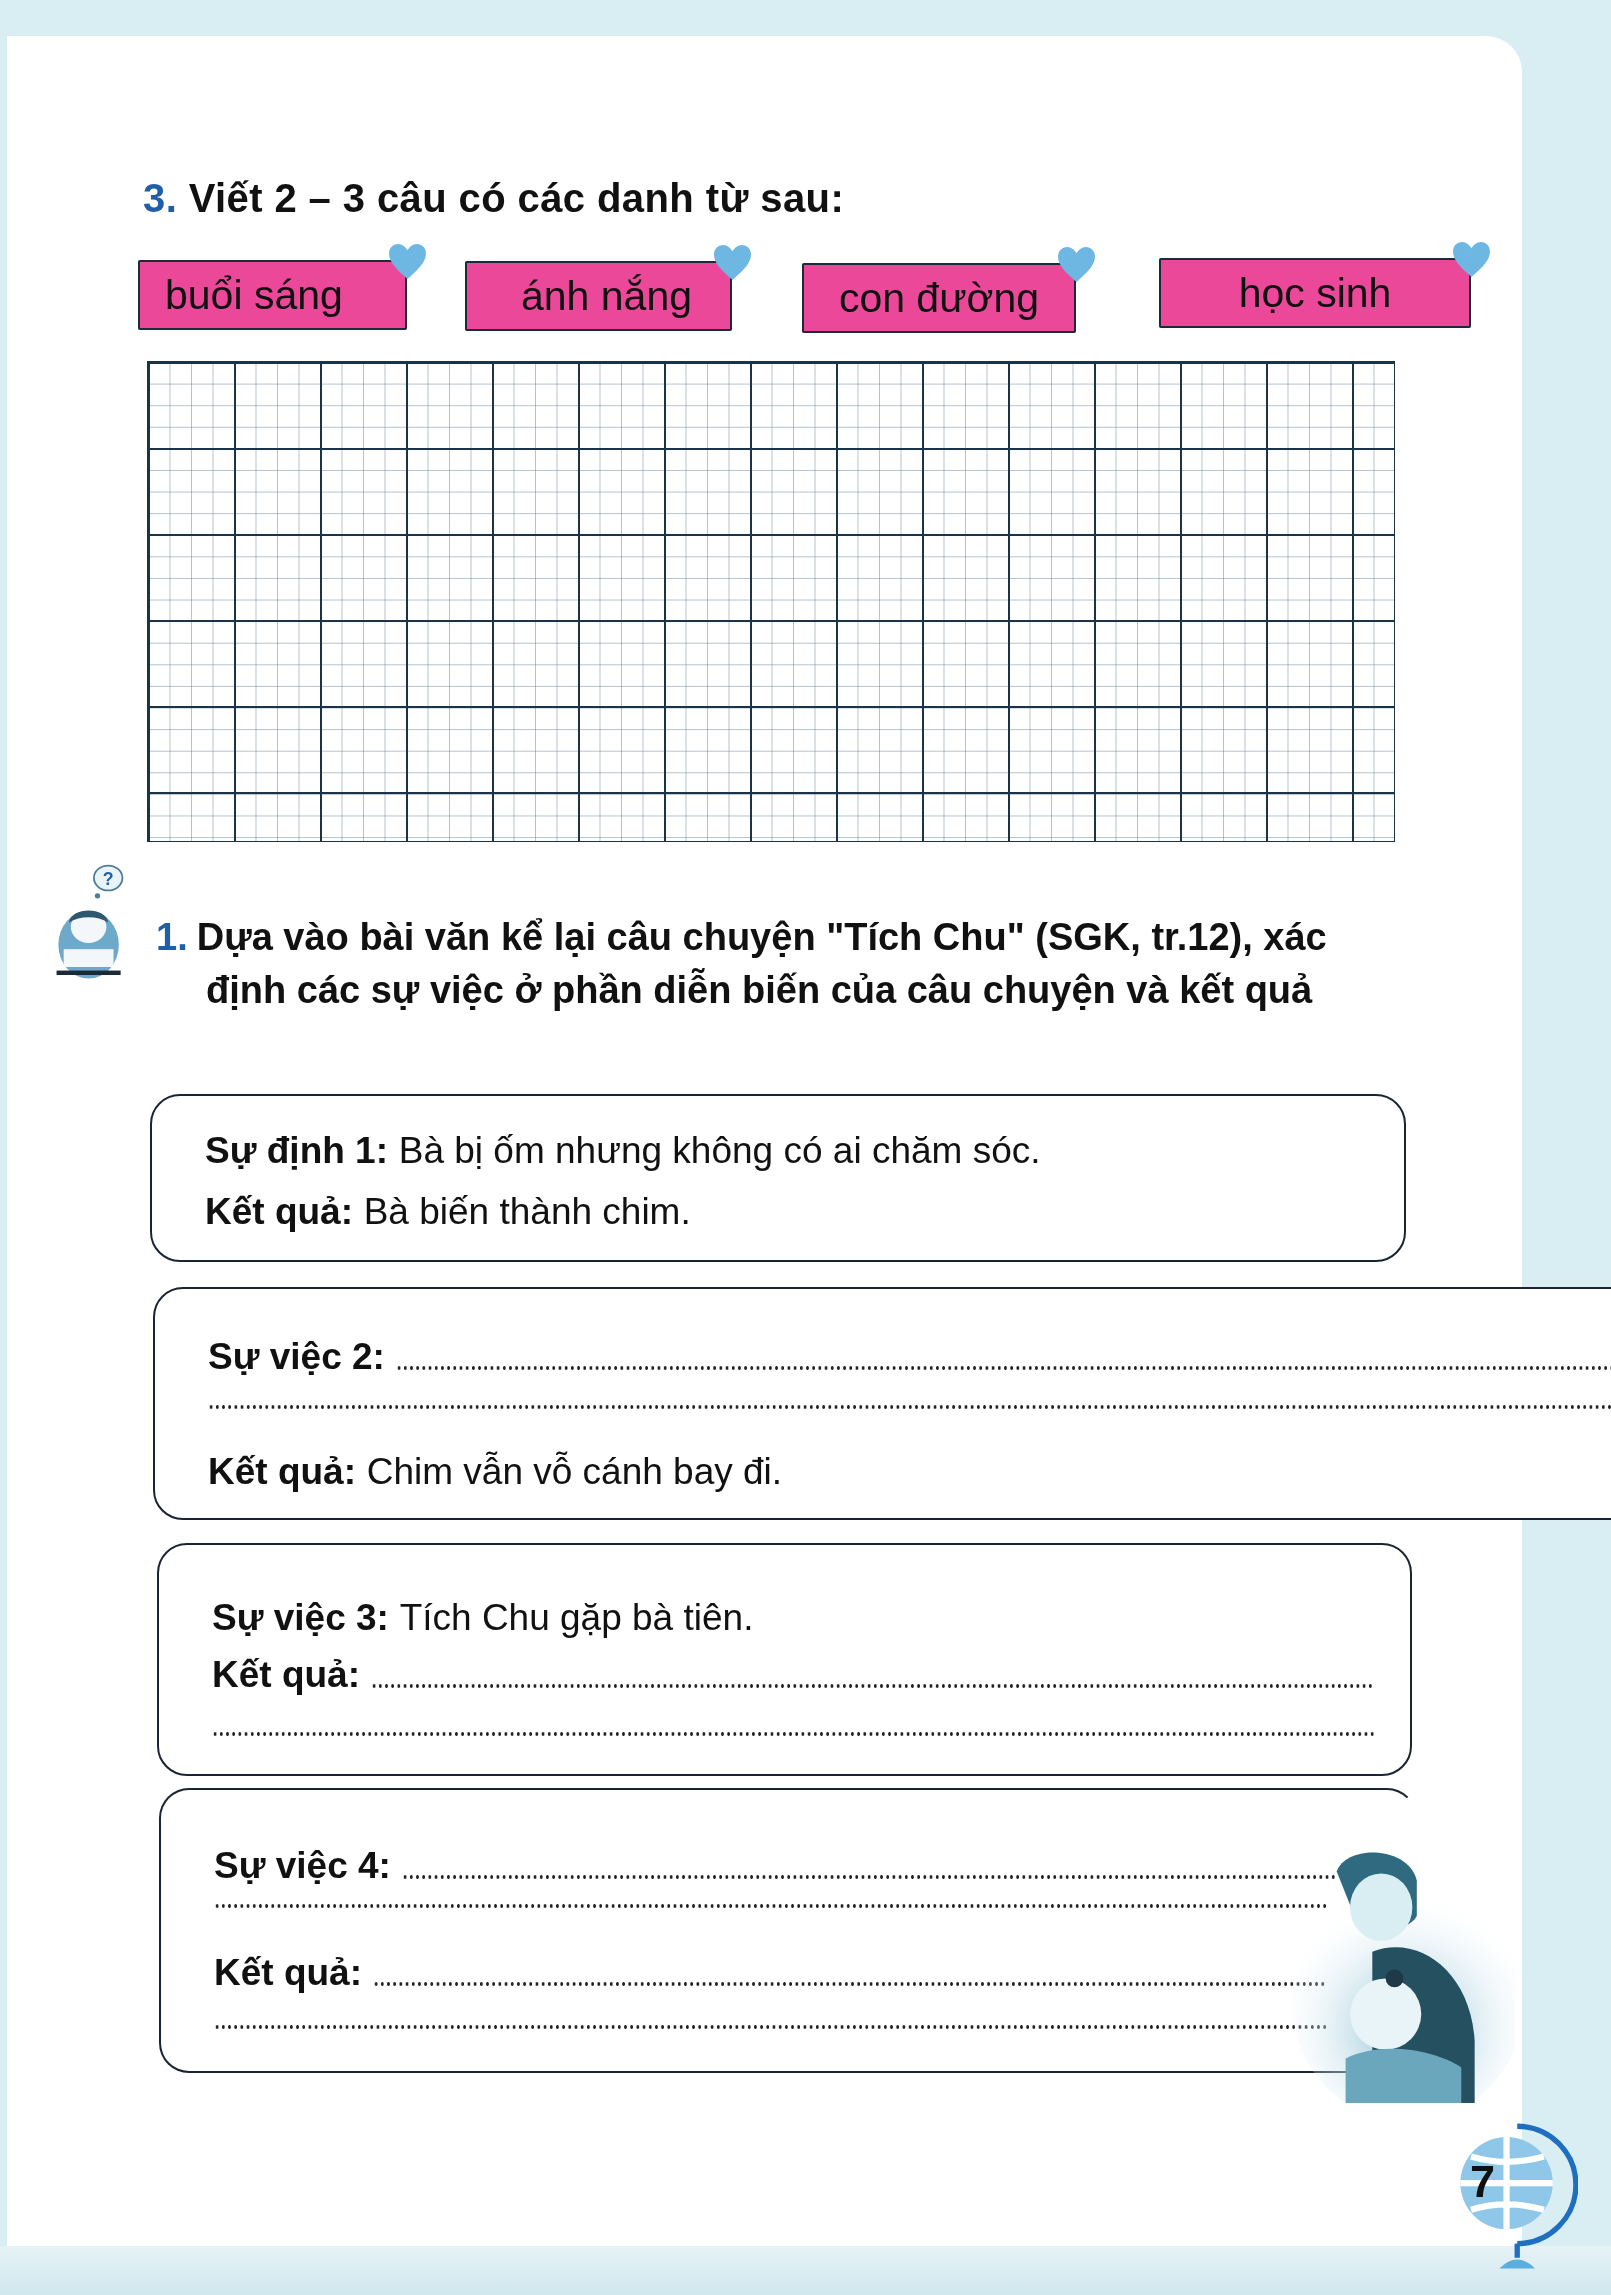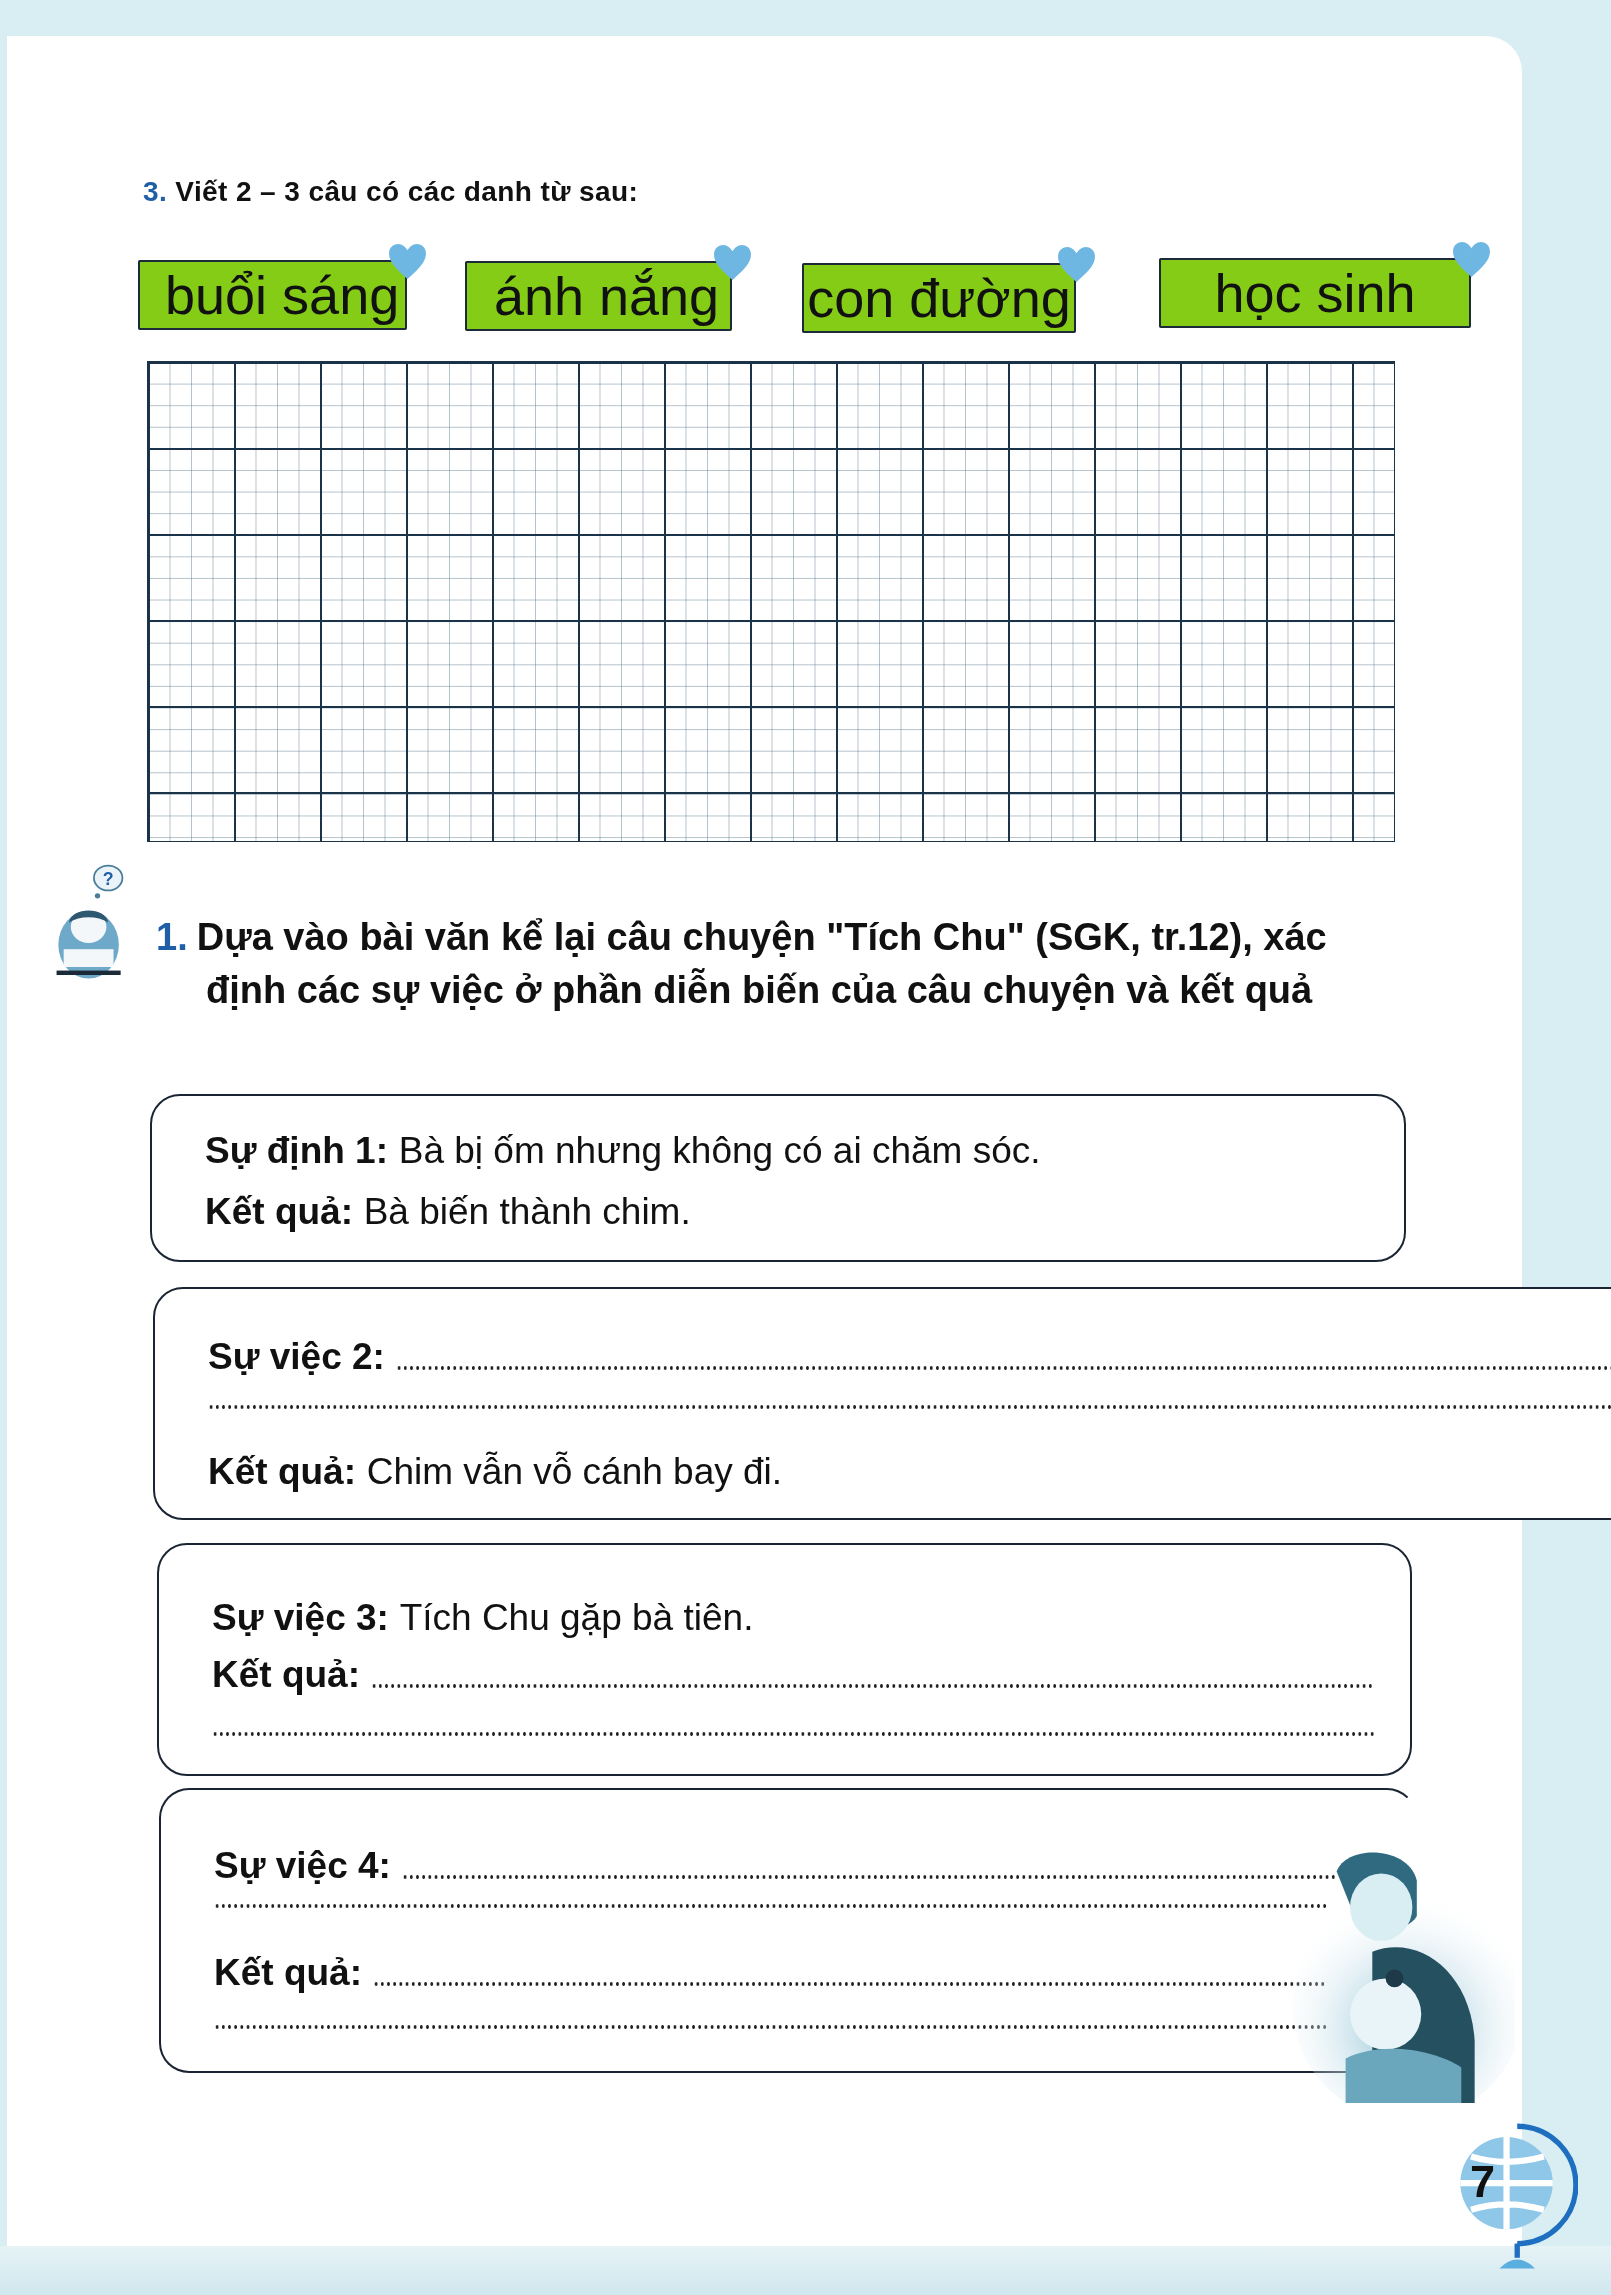--- a/index.html
+++ b/index.html
@@ -13,28 +13,28 @@
       position: absolute; left: 7.1px; top: 36px; width: 1515px; height: 2219px;
       background: #ffffff;
       border-radius: 0 36px 0 0;
     }
     .page-bottom-fade {
       position: absolute; left: 0; top: 2246px; width: 1611px; height: 50px;
       background: linear-gradient(#e6f3f6, #cfe7ee);
     }
     .ex-title {
       position: absolute; left: 143px; top: 176px;
-      font-size: 28px; font-weight: bold; letter-spacing: 0.4px;
+      font-size: 40px; font-weight: bold; letter-spacing: 0.4px;
     }
     .ex-title .num { color: #1f5fa8; }
 
     .noun-box {
       position: absolute; height: 70px; border: 2.7px solid #1d2a3a; border-radius: 1.8px;
-      font-size: 54px; display: flex; align-items: center; justify-content: center;
-      box-sizing: border-box; background: #84cc16;
+      font-size: 41px; display: flex; align-items: center; justify-content: center;
+      box-sizing: border-box; background: #ec4899;
     }
     .heart {
       position: absolute; width: 41px; height: 41px; top: -19.6px; right: -23px;
     }
 
     .grid {
       position: absolute; left: 147px; top: 361px; width: 1248px; height: 481px;
       border: 1.8px solid #1b3348;
       box-sizing: border-box;
       background-color: #fff;

